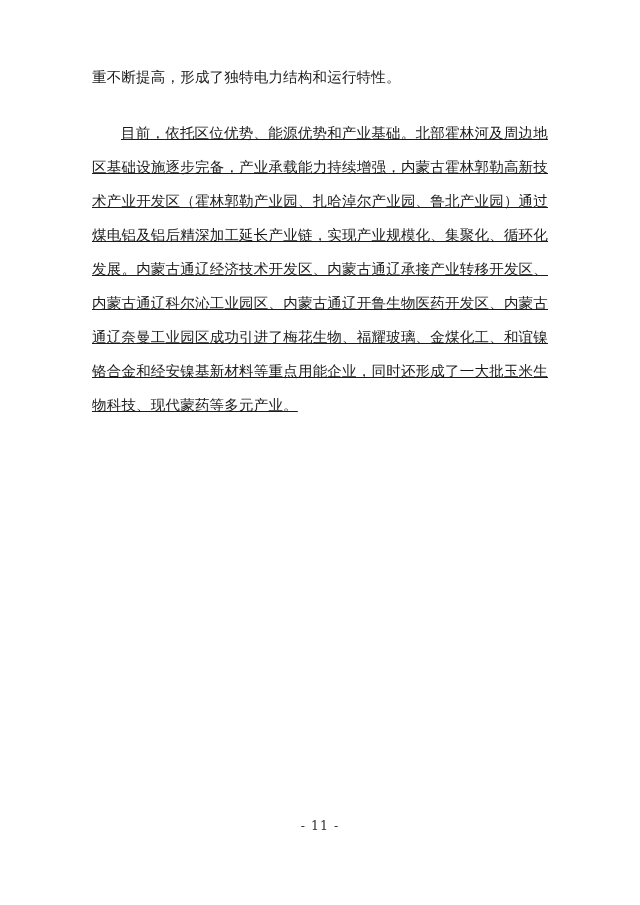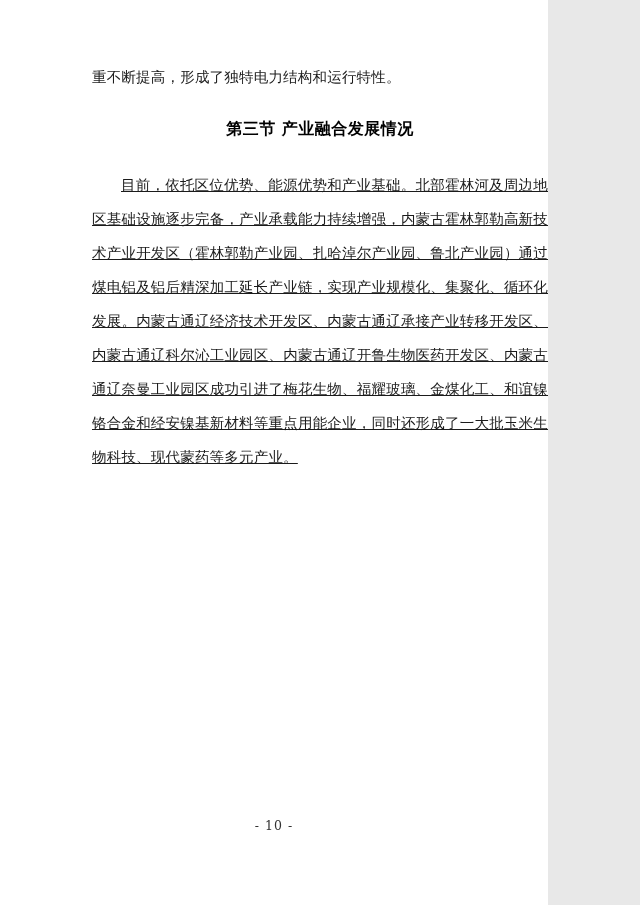--- a/index.html
+++ b/index.html
@@ -8,21 +8,21 @@
     background: #e8e8e8;
   }
   body {
     width: 640px;
     height: 905px;
     overflow: hidden;
     font-family: "DejaVu Sans", "Liberation Sans", sans-serif;
   }
   .page {
     position: relative;
-    width: 548px;
+    width: 640px;
     height: 905px;
     background: #ffffff;
     box-sizing: border-box;
   }
   .content {
     position: absolute;
     left: 92px;
     top: 60px;
     width: 456px;
   }
@@ -66,21 +66,20 @@
   }
 </style>
 </head>
 <body>
 
 <div class="page">
   <div class="content">
 
     <p class="para">重不断提高，形成了独特电力结构和运行特性。</p>
 
-    <h2 class="section-title">第三节  产业融合发展情况</h2>
 
 
     <p class="para indent gap-before">目前，依托区位优势、能源优势和产业基础。北部霍林河及周边地区基础设施逐步完备，产业承载能力持续增强，内蒙古霍林郭勒高新技术产业开发区（霍林郭勒产业园、扎哈淖尔产业园、鲁北产业园）通过煤电铝及铝后精深加工延长产业链，实现产业规模化、集聚化、循环化发展。内蒙古通辽经济技术开发区、内蒙古通辽承接产业转移开发区、内蒙古通辽科尔沁工业园区、内蒙古通辽开鲁生物医药开发区、内蒙古通辽奈曼工业园区成功引进了梅花生物、福耀玻璃、金煤化工、和谊镍铬合金和经安镍基新材料等重点用能企业，同时还形成了一大批玉米生物科技、现代蒙药等多元产业。</p>
 
   </div>
 
-  <div class="footer">- 10 -</div>
+  <div class="footer">- 11 -</div>
 </div>
 
 </body></html>

